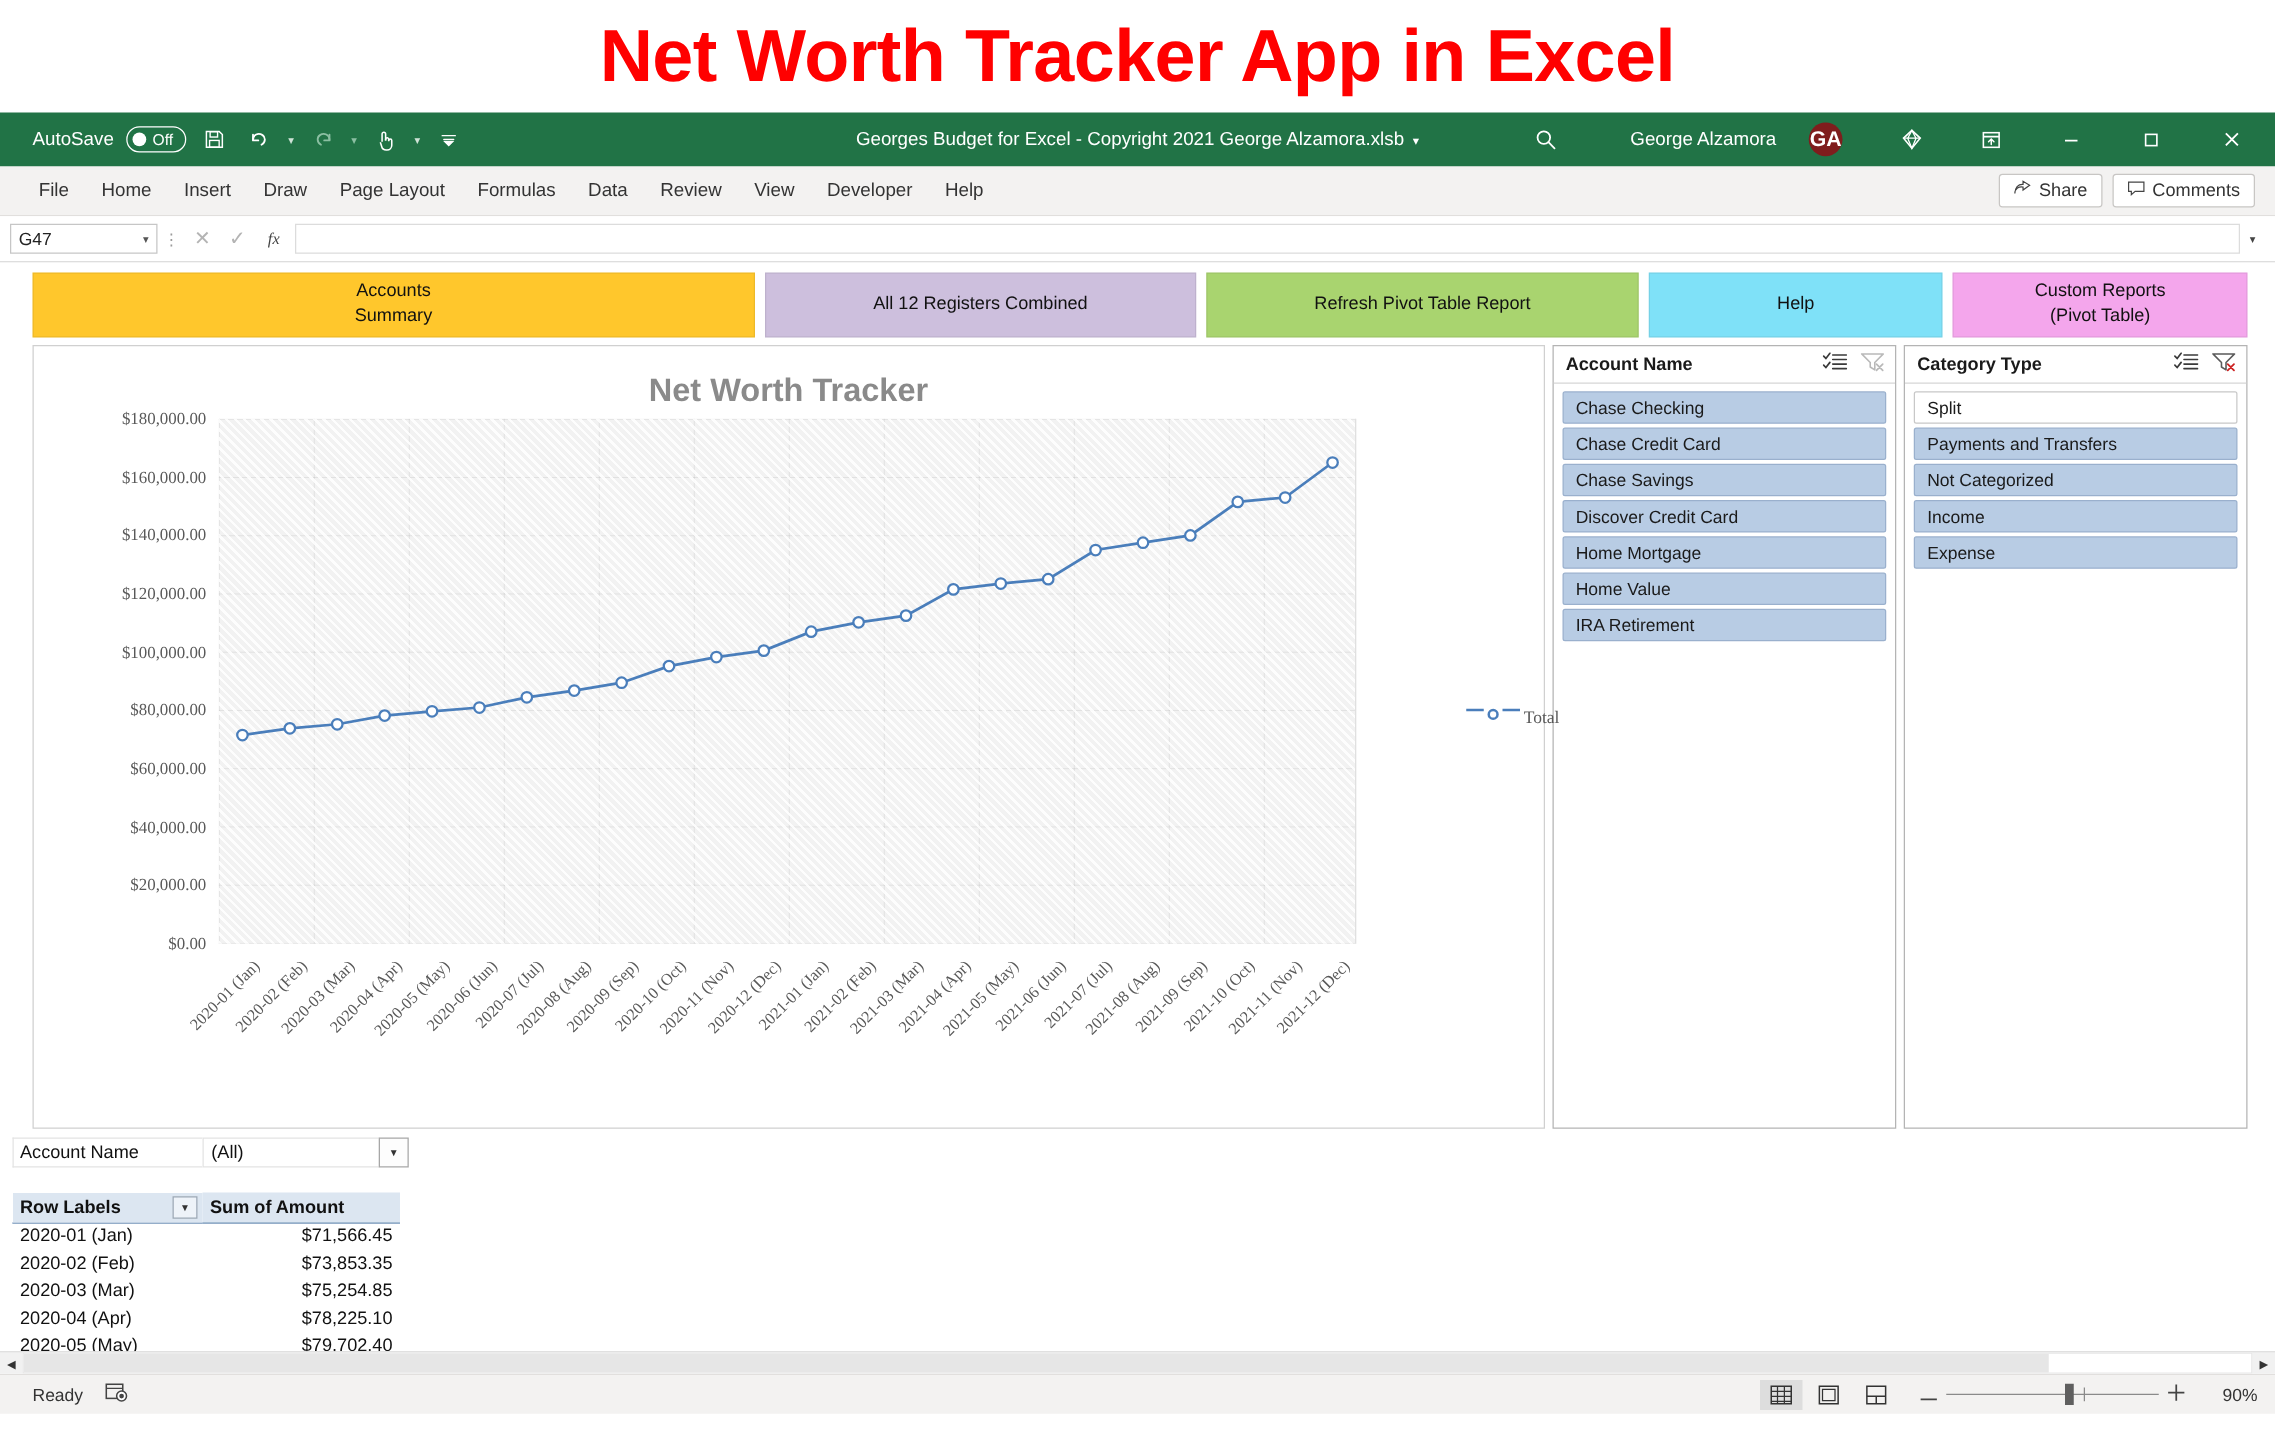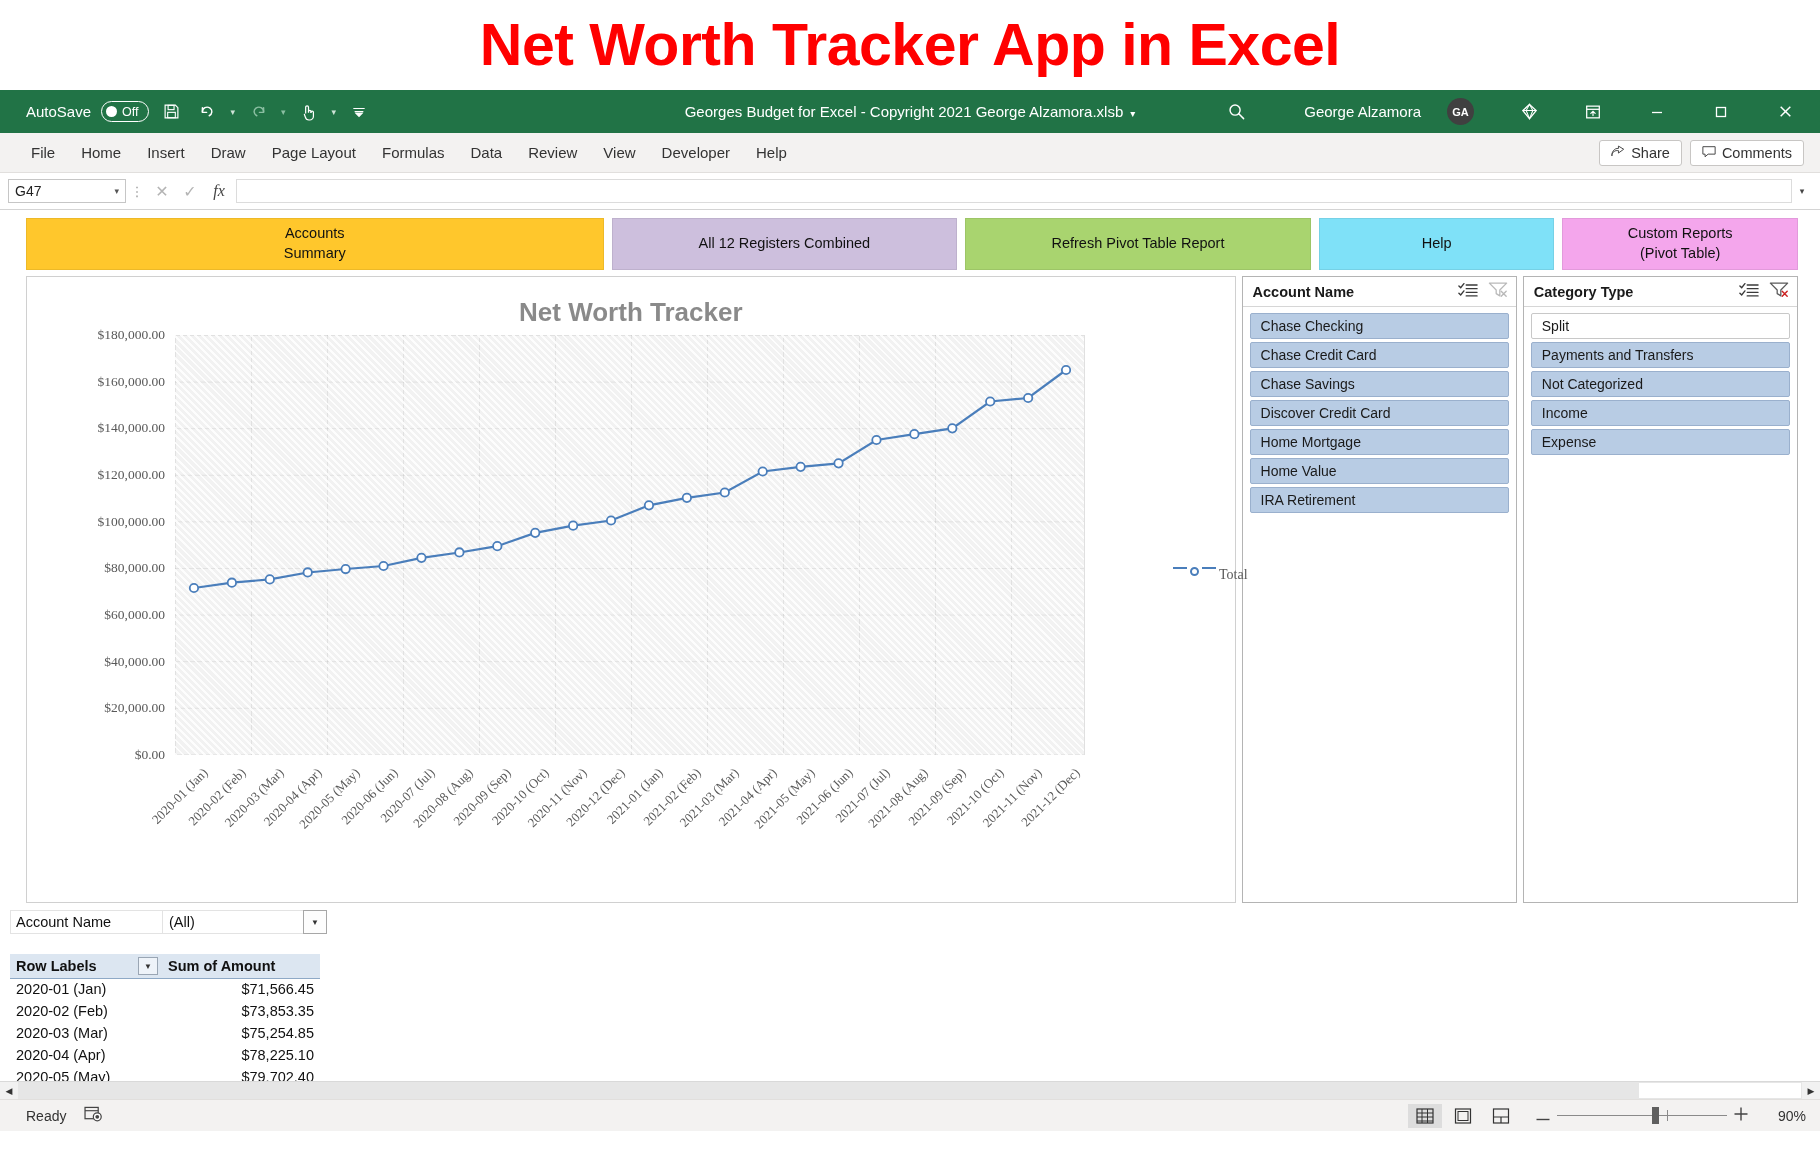--- a/index.html
+++ b/index.html
@@ -44,22 +44,22 @@
     position: absolute; left: 0; right: 0; text-align: center;
     font-size: 15px; pointer-events: none;
   }
   #tb-filename .fn-caret { font-size: 10px; margin-left: 7px; }
   .tb-right {
     margin-left: auto; display: flex; align-items: center; gap: 18px;
     padding-right: 12px; position: relative; z-index: 3;
   }
   .tb-user { font-size: 15px; margin-right: 8px; }
   .tb-avatar {
-    width: 27px; height: 27px; border-radius: 50%; background: #404040;
-    color: #ffffff; font-size: 11px; font-weight: bold;
+    width: 27px; height: 27px; border-radius: 50%; background: #7f1d1d;
+    color: #ffffff; font-size: 17px; font-weight: bold;
     display: inline-flex; align-items: center; justify-content: center;
     margin-right: 14px;
   }
   .win-btn {
     width: 46px; height: 43px; display: inline-flex;
     align-items: center; justify-content: center; font-size: 16px; color: #fff;
   }
   .search-btn { width: 40px; height: 43px; display: inline-flex; align-items:center; justify-content:center; margin-right: 30px;}
 
   
@@ -82,21 +82,21 @@
     height: 37px; background: #ffffff; border-bottom: 1px solid #d4d4d4;
     display: flex; align-items: center; padding: 0 8px;
   }
   #namebox {
     width: 118px; height: 24px; border: 1px solid #c6c6c6; background: #fff;
     display: flex; align-items: center; padding: 0 6px; font-size: 14px; color: #222;
   }
   #namebox .nb-caret { margin-left: auto; font-size: 9px; color: #555; }
   .fb-dots { width: 22px; text-align: center; color: #9b9b9b; font-size: 13px; letter-spacing: 0; }
   .fb-btn { width: 28px; text-align: center; font-size: 16px; color: #b4b4b4; }
-  .fb-fx { width: 30px; text-align: center; font-size: 16px; color: #444; font-style: italic; font-family: "Liberation Serif", serif;}
+  .fb-fx { width: 30px; text-align: center; font-size: 13px; color: #444; font-style: italic; font-family: "Liberation Serif", serif;}
   #fb-input {
     flex: 1; height: 24px; border: 1px solid #dcdcdc; border-left: 1px solid #dcdcdc;
     background: #fff; margin-left: 2px;
   }
   .fb-expand { width: 20px; text-align: center; font-size: 9px; color: #444; }
 
   
   #sheet { position: relative; height: 889px; background: #ffffff; overflow: hidden; }
 
   

